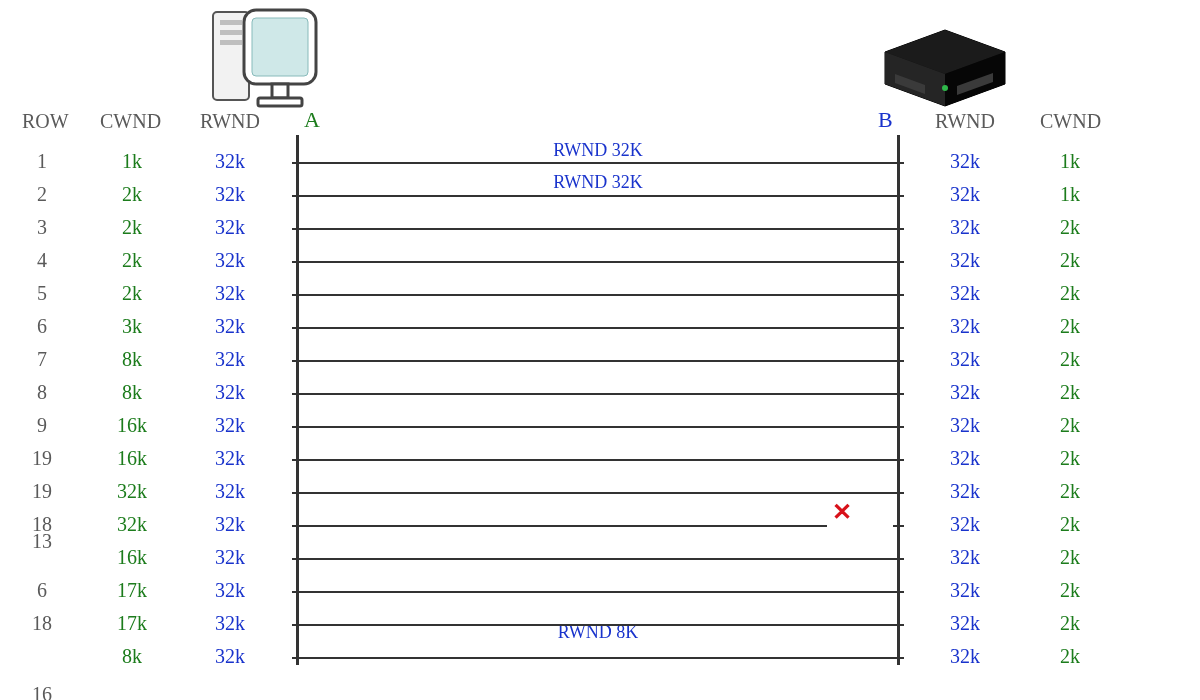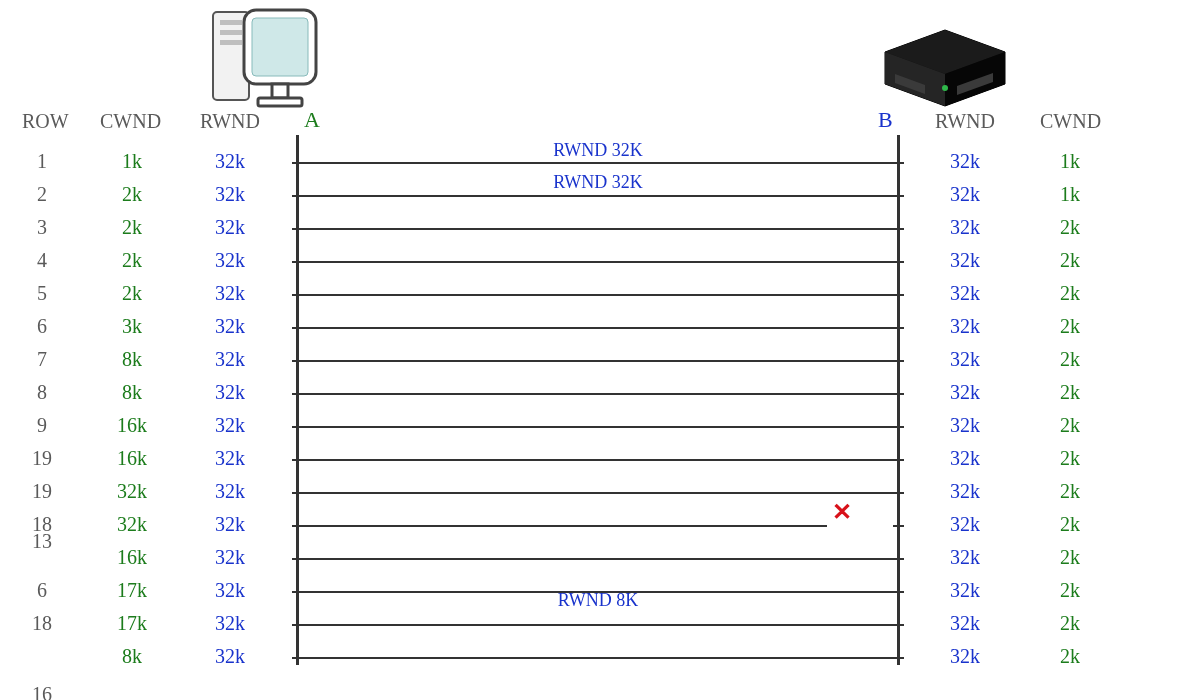--- a/index.html
+++ b/index.html
@@ -91,21 +91,21 @@
       <div class="tick" style="top: 357px;"></div>
       <div class="tick" style="top: 390px;"></div>
       <div class="tick" style="top: 423px;"></div>
       <div class="tick" style="top: 456px;"></div>
       <div class="tick" style="top: 489px;"></div>
       <div class="tick" style="top: 522px;"></div>
     </div>
 
 <div class="msg-label" style="left:298px;top:140px;">RWND 32K</div>
 <div class="msg-label" style="left:298px;top:172px;">RWND 32K</div>
-<div class="msg-label" style="left:298px;top:590px;">RWND 8K</div>
+<div class="msg-label" style="left:298px;top:622px;">RWND 8K</div>
 
 <div class="abs drop" style="left:832px;top:498px;">✕</div>
 
 <div id="rows">
       <div class="abs rownum" style="left: 12px; top: 150px;">1</div>
       <div class="abs cwnd" style="left: 92px; top: 150px;">1k</div>
       <div class="abs rwnd" style="left: 190px; top: 150px;">32k</div>
       <div class="abs rwnd" style="left: 925px; top: 150px;">32k</div>
       <div class="abs cwnd" style="left: 1030px; top: 150px;">1k</div>
       <div class="msg" style="top: 162px; left: 299px; width: 598px;"></div>

